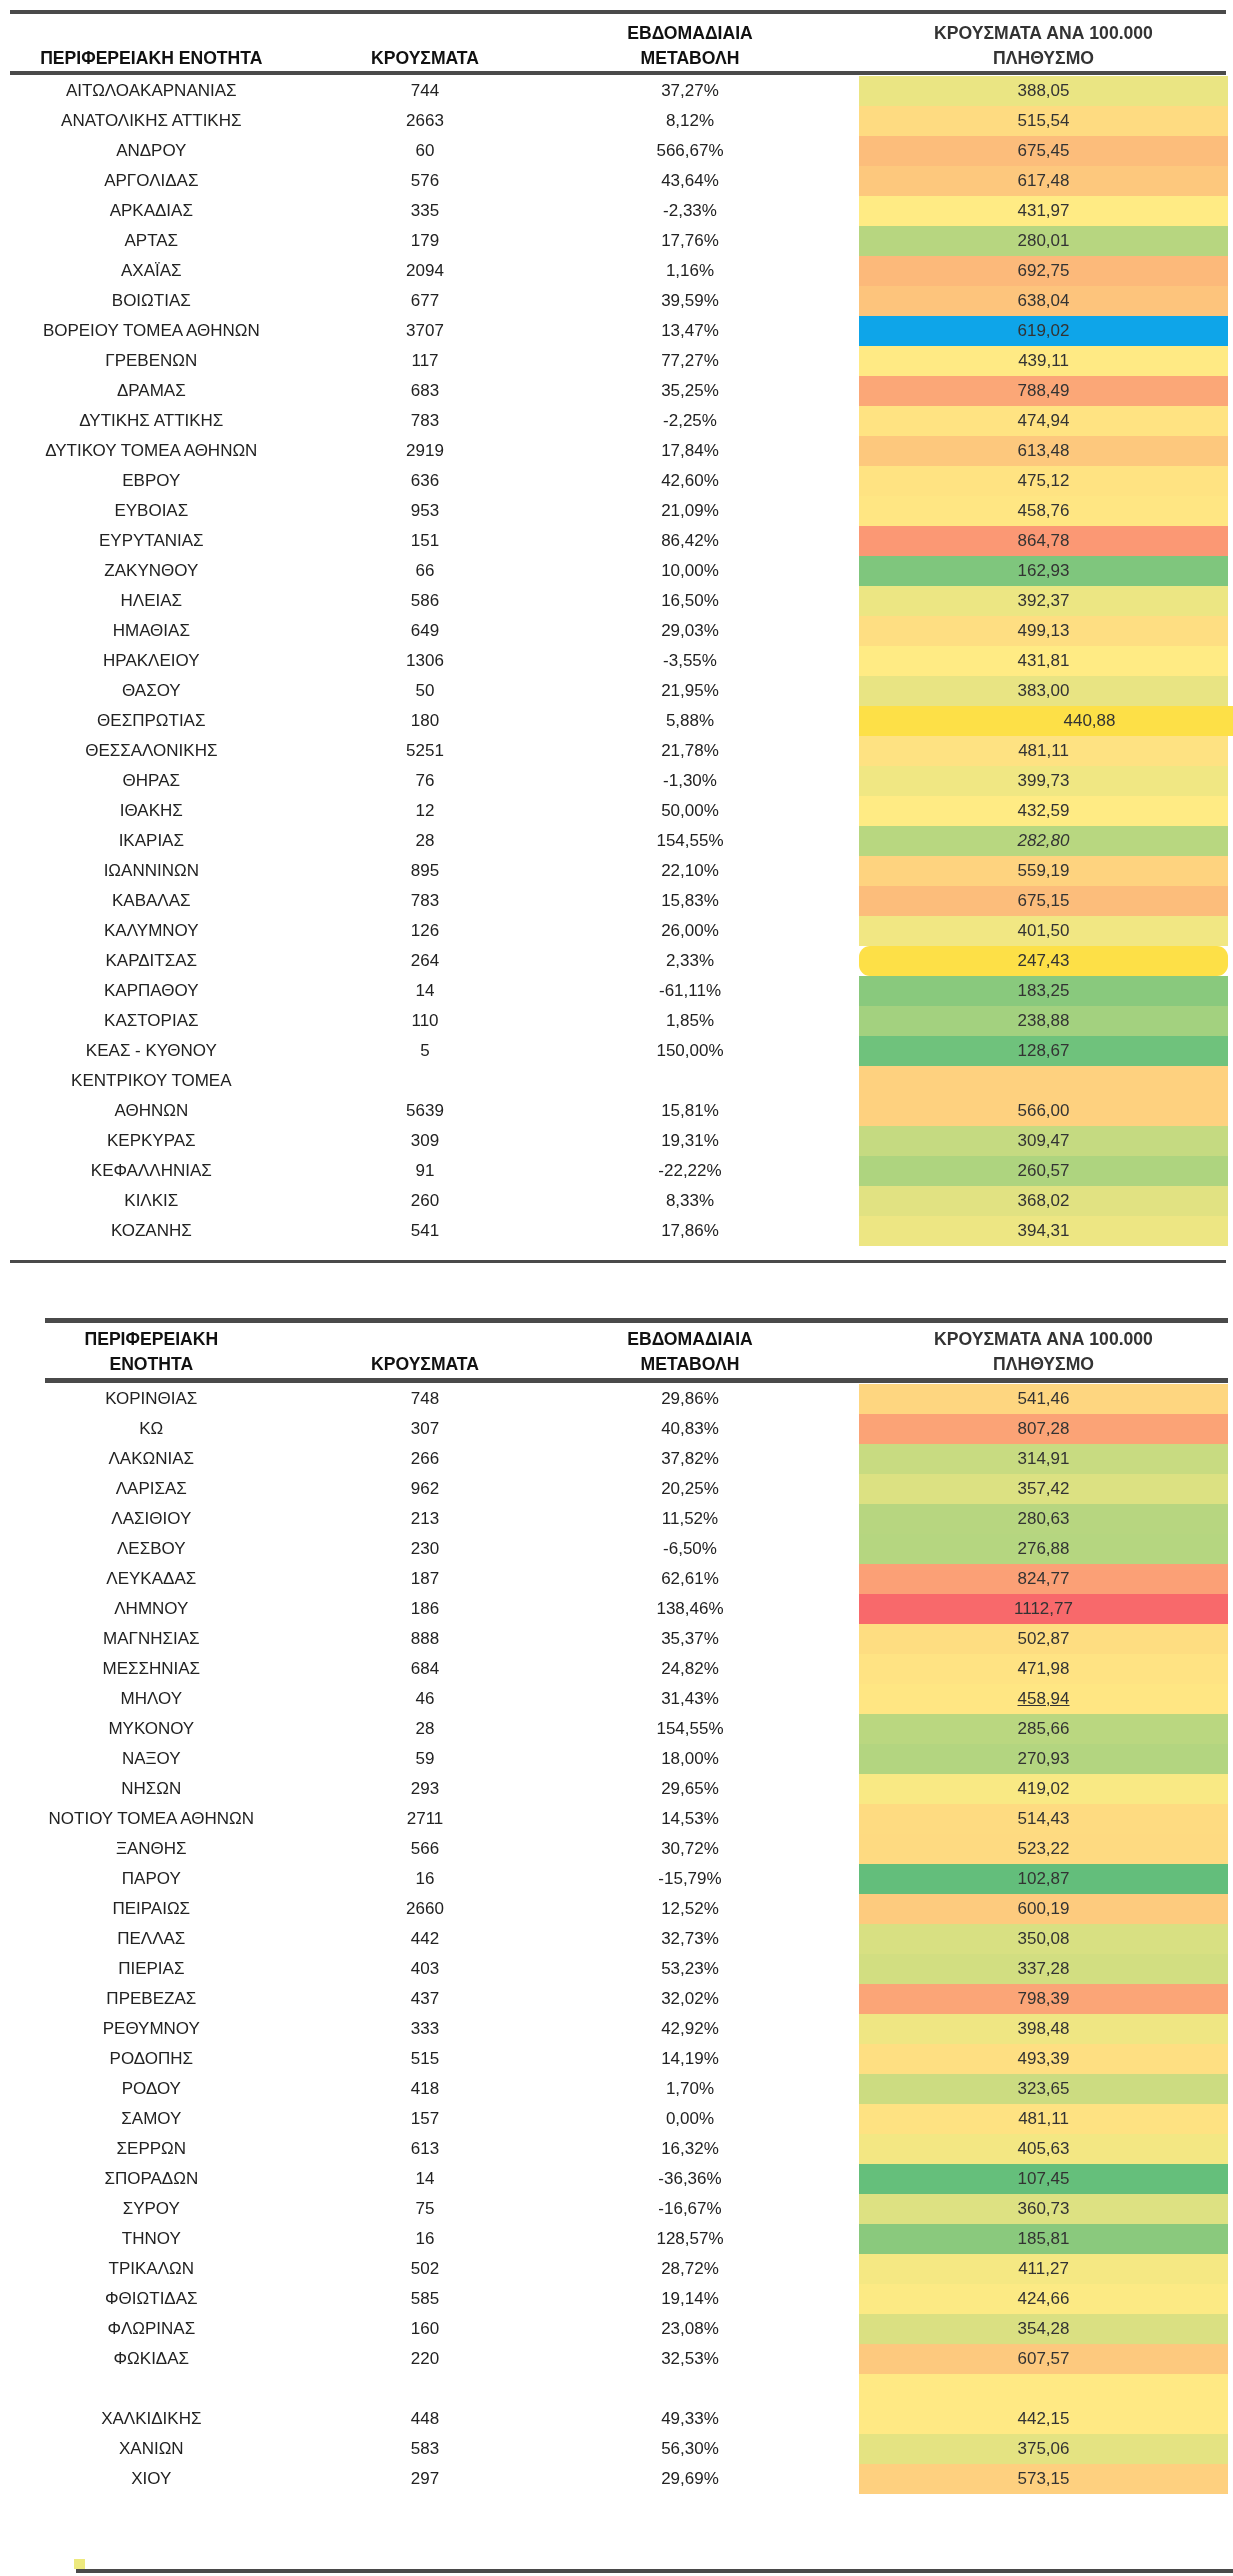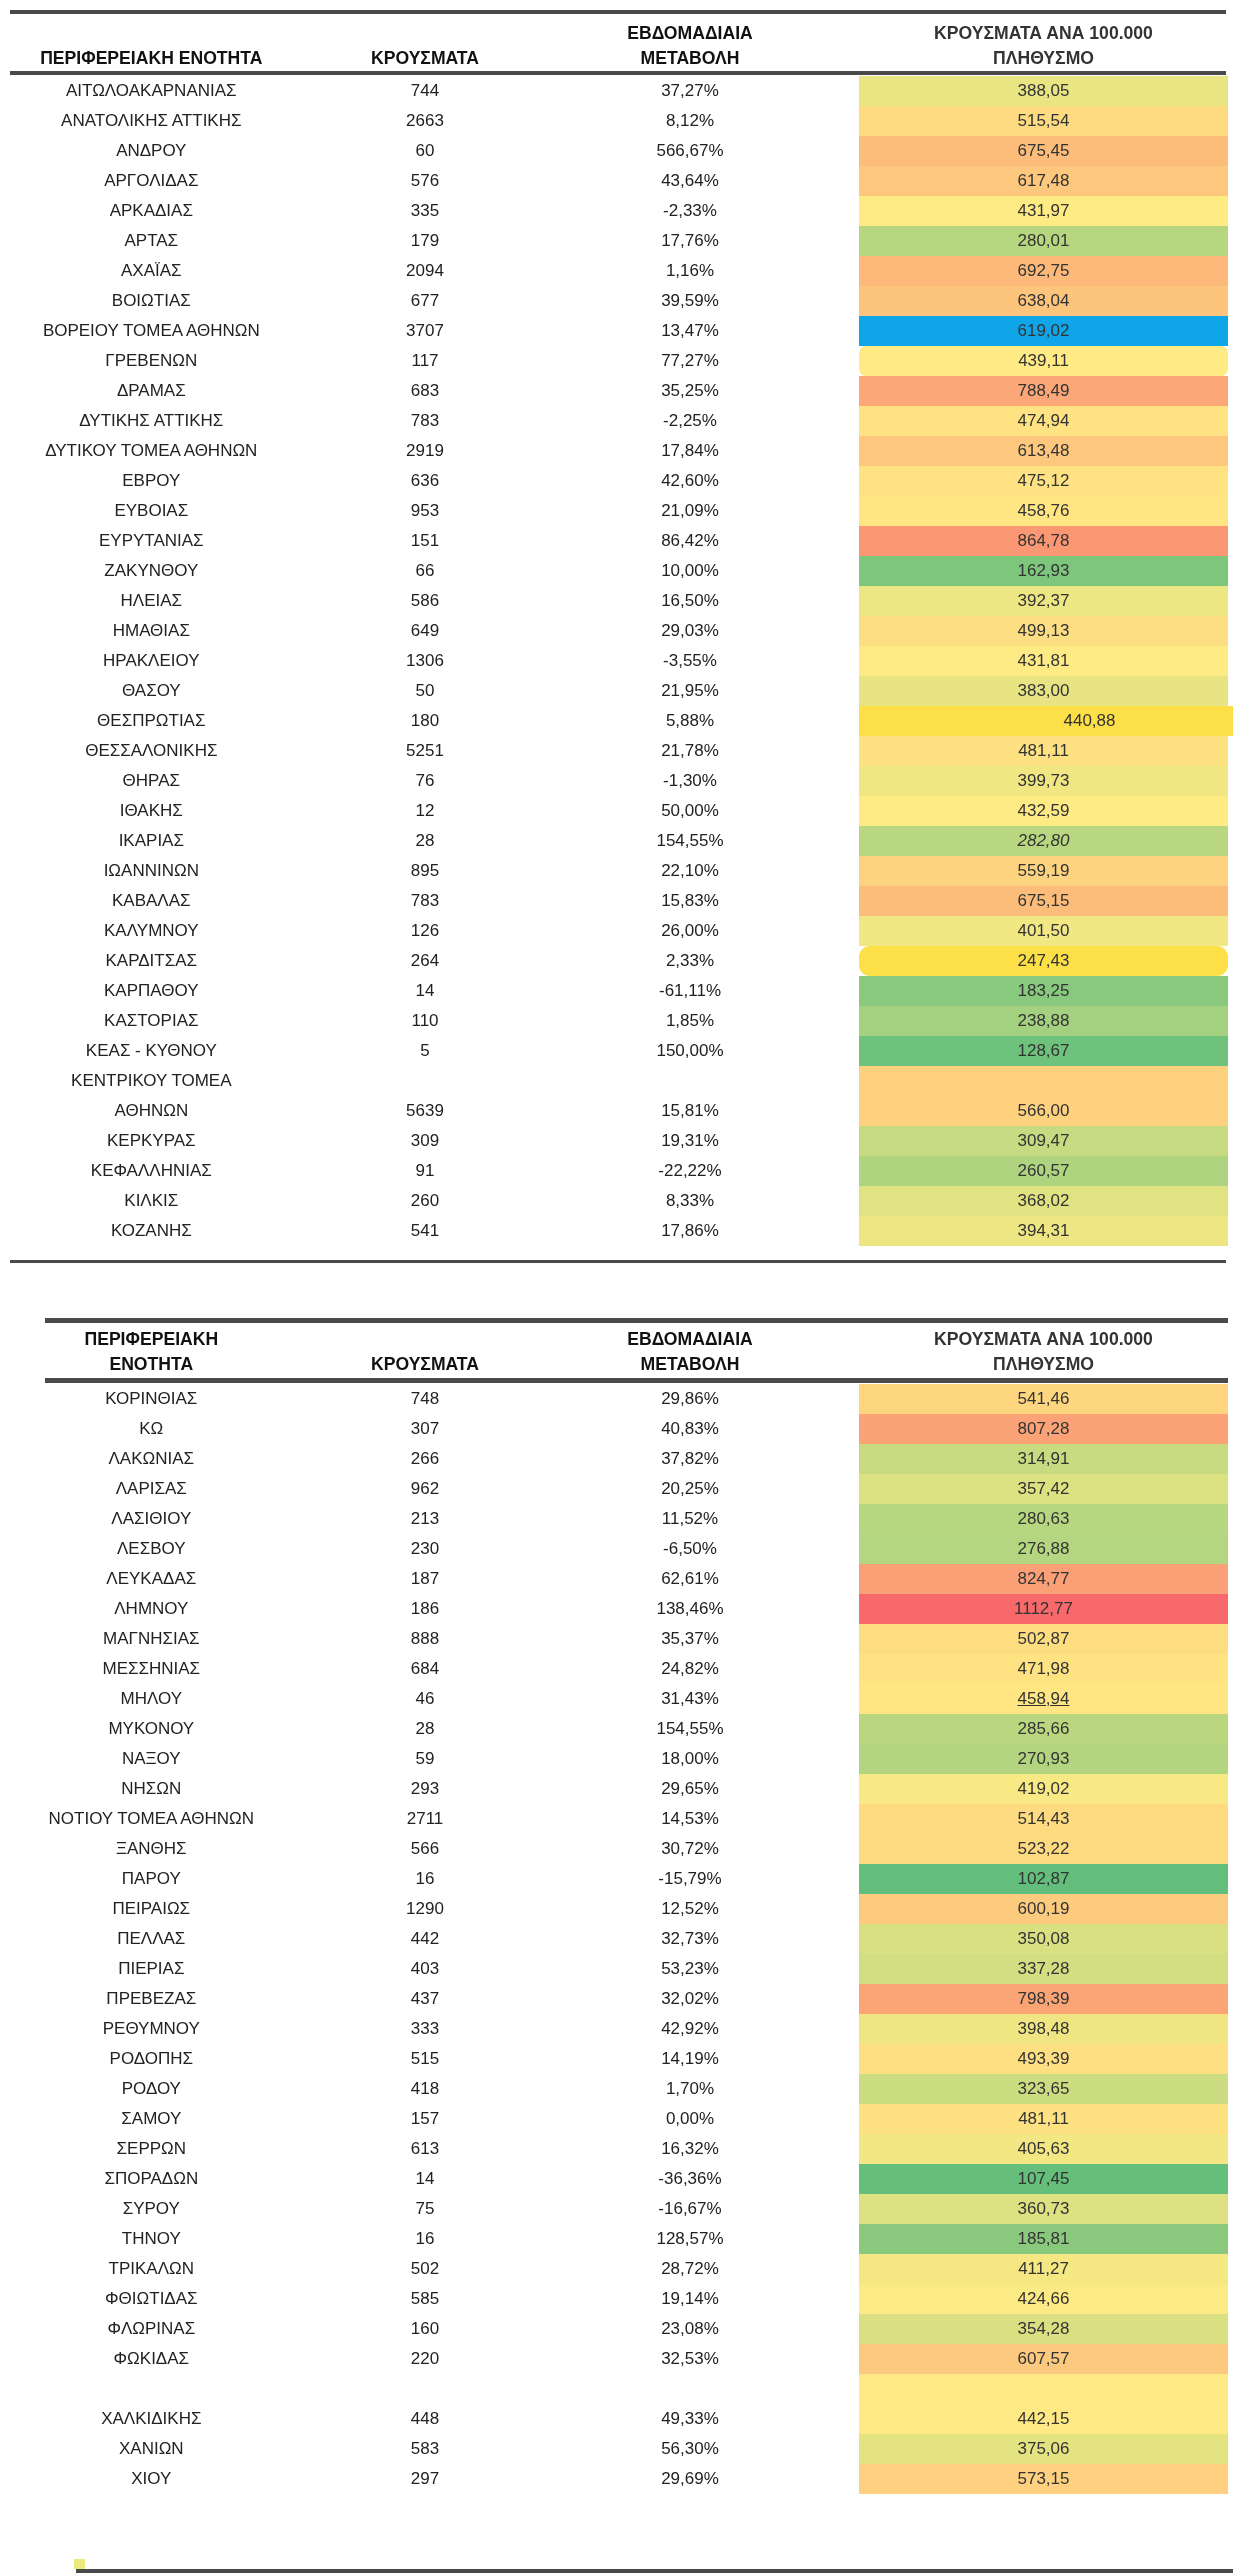--- a/index.html
+++ b/index.html
@@ -103,21 +103,21 @@
       <div class="row">
         <div class="cell c1">ΒΟΡΕΙΟΥ ΤΟΜΕΑ ΑΘΗΝΩΝ</div>
         <div class="cell c2">3707</div>
         <div class="cell c3">13,47%</div>
         <div class="cell c4" style="background: #0ea5e9;">619,02</div>
       </div>
       <div class="row">
         <div class="cell c1">ΓΡΕΒΕΝΩΝ</div>
         <div class="cell c2">117</div>
         <div class="cell c3">77,27%</div>
-        <div class="cell c4" style="background: rgb(255, 234, 132); border-radius: 7px;">439,11</div>
+        <div class="cell c4" style="background: rgb(255, 234, 132);">439,11</div>
       </div>
       <div class="row">
         <div class="cell c1">ΔΡΑΜΑΣ</div>
         <div class="cell c2">683</div>
         <div class="cell c3">35,25%</div>
         <div class="cell c4" style="background: rgb(251, 167, 119);">788,49</div>
       </div>
       <div class="row">
         <div class="cell c1">ΔΥΤΙΚΗΣ ΑΤΤΙΚΗΣ</div>
         <div class="cell c2">783</div>
@@ -403,21 +403,21 @@
         <div class="cell c4" style="background: rgb(254, 218, 129);">523,22</div>
       </div>
       <div class="row">
         <div class="cell c1">ΠΑΡΟΥ</div>
         <div class="cell c2">16</div>
         <div class="cell c3">-15,79%</div>
         <div class="cell c4" style="background: rgb(99, 190, 123);">102,87</div>
       </div>
       <div class="row">
         <div class="cell c1">ΠΕΙΡΑΙΩΣ</div>
-        <div class="cell c2">1290</div>
+        <div class="cell c2">2660</div>
         <div class="cell c3">12,52%</div>
         <div class="cell c4" style="background: rgb(253, 203, 126);">600,19</div>
       </div>
       <div class="row">
         <div class="cell c1">ΠΕΛΛΑΣ</div>
         <div class="cell c2">442</div>
         <div class="cell c3">32,73%</div>
         <div class="cell c4" style="background: rgb(216, 224, 130);">350,08</div>
       </div>
       <div class="row">

